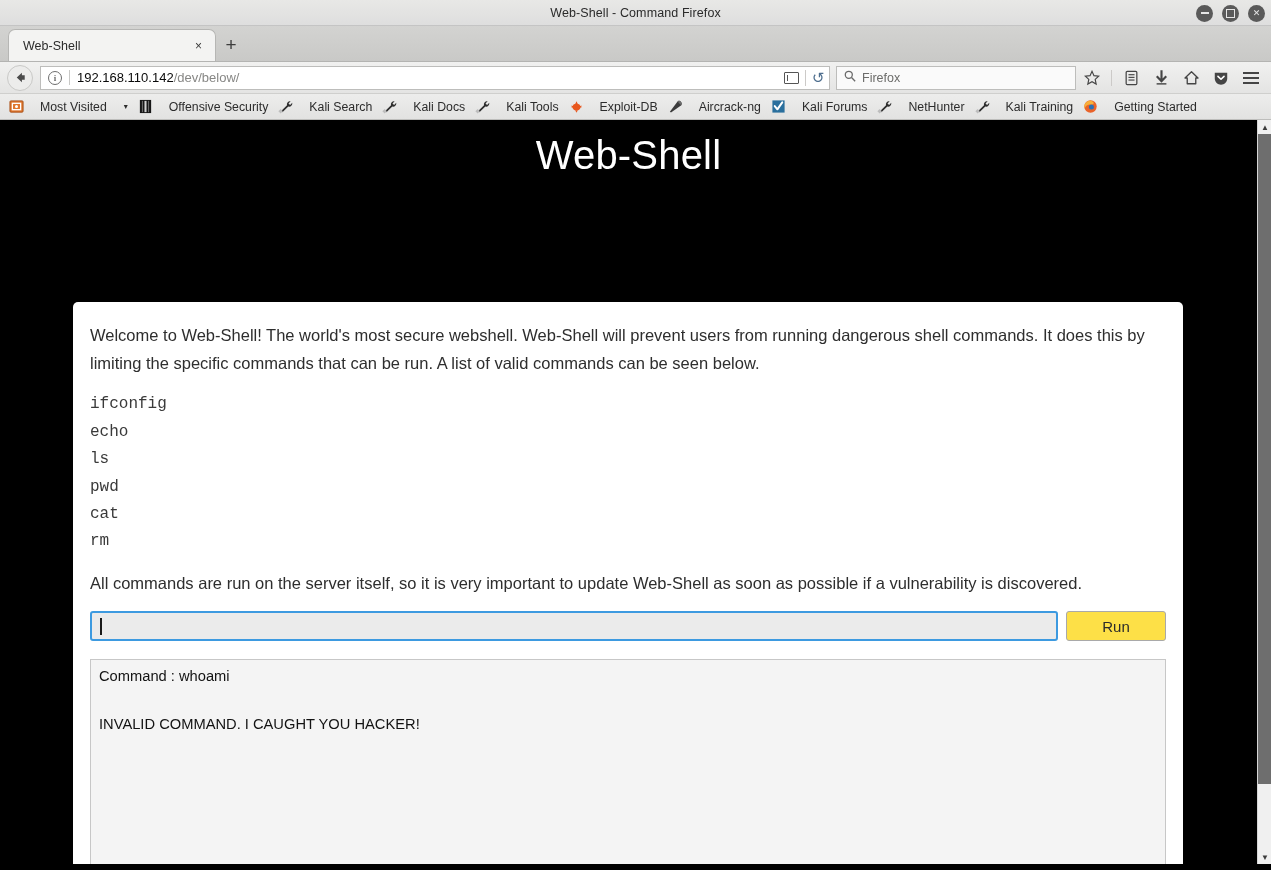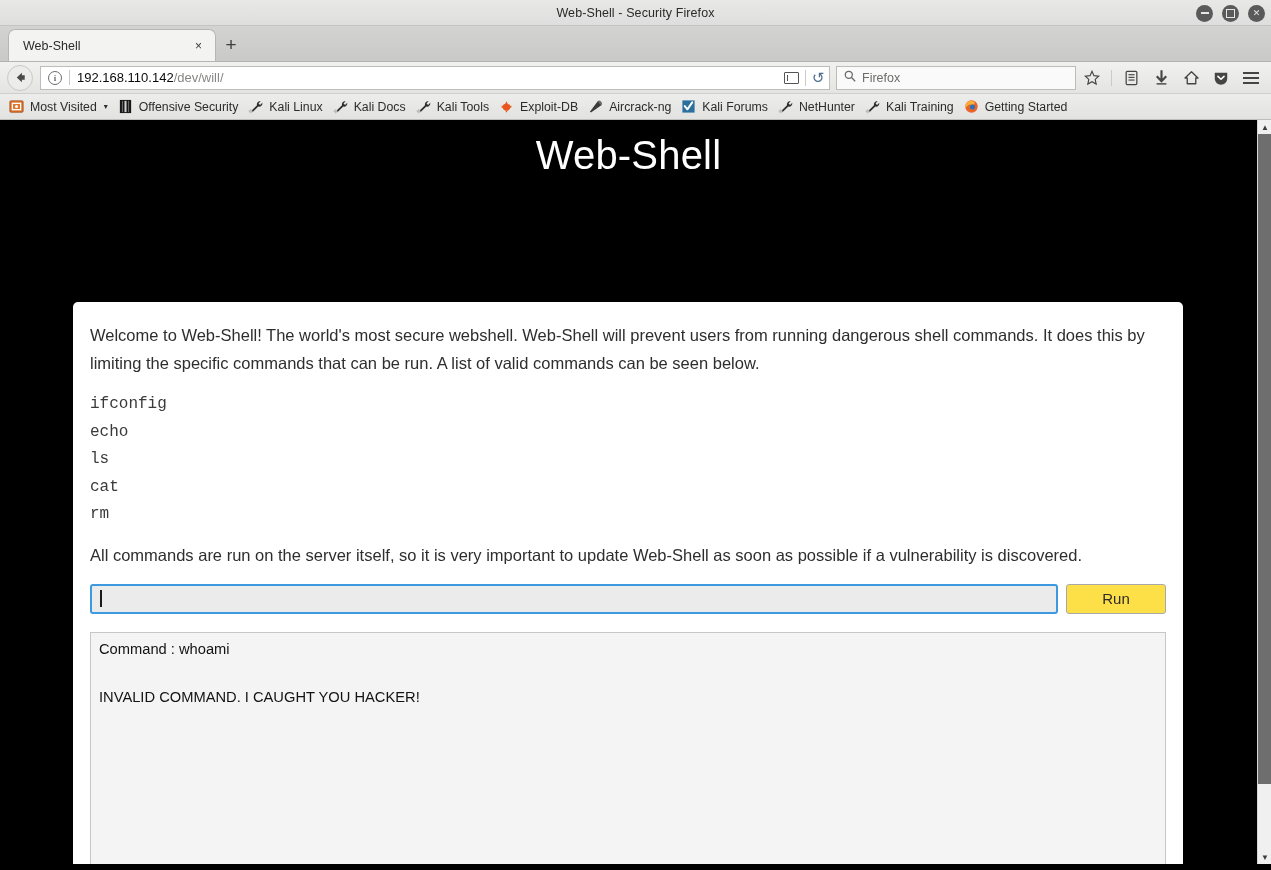--- a/index.html
+++ b/index.html
@@ -134,21 +134,21 @@
   
   .bookmarkbar {
     height: 26px;
     background: linear-gradient(to bottom,#ededec 0%, #e2e2e1 100%);
     border-bottom: 1px solid #bdbdbb;
     display: flex; align-items: center;
     padding-left: 4px;
     overflow: hidden;
   }
   .bm {
-    display: flex; align-items: center; gap: 6px;
+    display: flex; align-items: center; gap: 16px;
     padding: 0 5px; height: 22px;
     font-size: 12.3px; color: #2c2c2c;
     white-space: nowrap;
   }
   .bm-caret { font-size: 8px; color: #2c2c2c; margin-left: 1px; }
   .bmico { width: 15px; height: 15px; flex: none; position: relative; }
 
   
   .viewport {
     position: relative;
@@ -252,21 +252,21 @@
   .sb-thumb {
     position: absolute; left: 0; top: 14px;
     width: 14px; height: 650px;
     background: #6e6e6e;
   }
 </style>
 </head>
 <body>
 
 <div class="titlebar">
-  <div class="titlebar-text">Web-Shell - Security Firefox</div>
+  <div class="titlebar-text">Web-Shell - Command Firefox</div>
   <div class="win-controls">
     <div class="win-btn min"></div>
     <div class="win-btn max"></div>
     <div class="win-btn close"></div>
   </div>
 </div>
 
 <div class="tabstrip">
   <div class="tab">
     <span class="tab-title">Web-Shell</span>
@@ -280,21 +280,21 @@
     <div class="back-btn">
       <svg width="15" height="15" viewBox="0 0 16 16">
         <path d="M9.5 3 L4 8 L9.5 13 L9.5 10.5 L12.5 10.5 L12.5 5.5 L9.5 5.5 Z" fill="#4b4b4b"></path>
       </svg>
     </div>
   </div>
 
   <div class="urlbar">
     <div class="id-icon">i</div>
     <div class="url-sep"></div>
-    <div class="url-text"><span id="urlhost">192.168.110.142</span><span class="path" id="urlpath">/dev/will/</span></div>
+    <div class="url-text"><span id="urlhost">192.168.110.142</span><span class="path" id="urlpath">/dev/below/</span></div>
     <div class="url-actions">
       <div class="reader-ico"></div>
       <div class="vsep"></div>
       <div class="reload-ico">↻</div>
     </div>
   </div>
 
   <div class="searchbar">
     <span class="search-glyph">
       <svg width="12" height="12" viewBox="0 0 14 14">
@@ -364,21 +364,21 @@
           <rect x="4.2" y="2" width="1.1" height="12" fill="#6a6a6a"></rect>
           <rect x="10.7" y="2" width="1.1" height="12" fill="#6a6a6a"></rect>
         </svg></span>
       <span>Offensive Security</span>
     </div>
     <div class="bm">
       <span class="bmico"><svg width="15" height="15" viewBox="0 0 16 16">
           <path d="M3.4 12.9 L9.6 6.6 a3.3 3.3 0 0 1 3.9 -4.2 l-2.3 2.3 l1.7 1.7 l2.3 -2.3 a3.3 3.3 0 0 1 -4.2 3.9 L4.7 14.2 Z" fill="#2e2e2e"></path>
           <rect x="1.1" y="11.4" width="3.4" height="3.4" transform="rotate(-45 2.8 13.1)" fill="#bdbdbd"></rect>
         </svg></span>
-      <span>Kali Linux</span>
+      <span>Kali Search</span>
     </div>
     <div class="bm">
       <span class="bmico"><svg width="15" height="15" viewBox="0 0 16 16">
           <path d="M3.4 12.9 L9.6 6.6 a3.3 3.3 0 0 1 3.9 -4.2 l-2.3 2.3 l1.7 1.7 l2.3 -2.3 a3.3 3.3 0 0 1 -4.2 3.9 L4.7 14.2 Z" fill="#2e2e2e"></path>
           <rect x="1.1" y="11.4" width="3.4" height="3.4" transform="rotate(-45 2.8 13.1)" fill="#bdbdbd"></rect>
         </svg></span>
       <span>Kali Docs</span>
     </div>
     <div class="bm">
       <span class="bmico"><svg width="15" height="15" viewBox="0 0 16 16">
@@ -439,20 +439,21 @@
   <div class="page">
     <div class="page-title">Web-Shell</div>
 
     <div class="panel">
       <div class="para">Welcome to Web-Shell! The world's most secure webshell. Web-Shell will prevent users from running dangerous shell commands. It does this by limiting the specific commands that can be run. A list of valid commands can be seen below.</div>
 
       <div class="cmdlist" id="cmdlist">
           <div>ifconfig</div>
           <div>echo</div>
           <div>ls</div>
+          <div>pwd</div>
           <div>cat</div>
           <div>rm</div>
         </div>
 
       <div class="para">All commands are run on the server itself, so it is very important to update Web-Shell as soon as possible if a vulnerability is discovered.</div>
 
       <div class="inputrow">
         <div class="cmd-input">
           <span class="caret"></span>
           <span class="val"></span>

